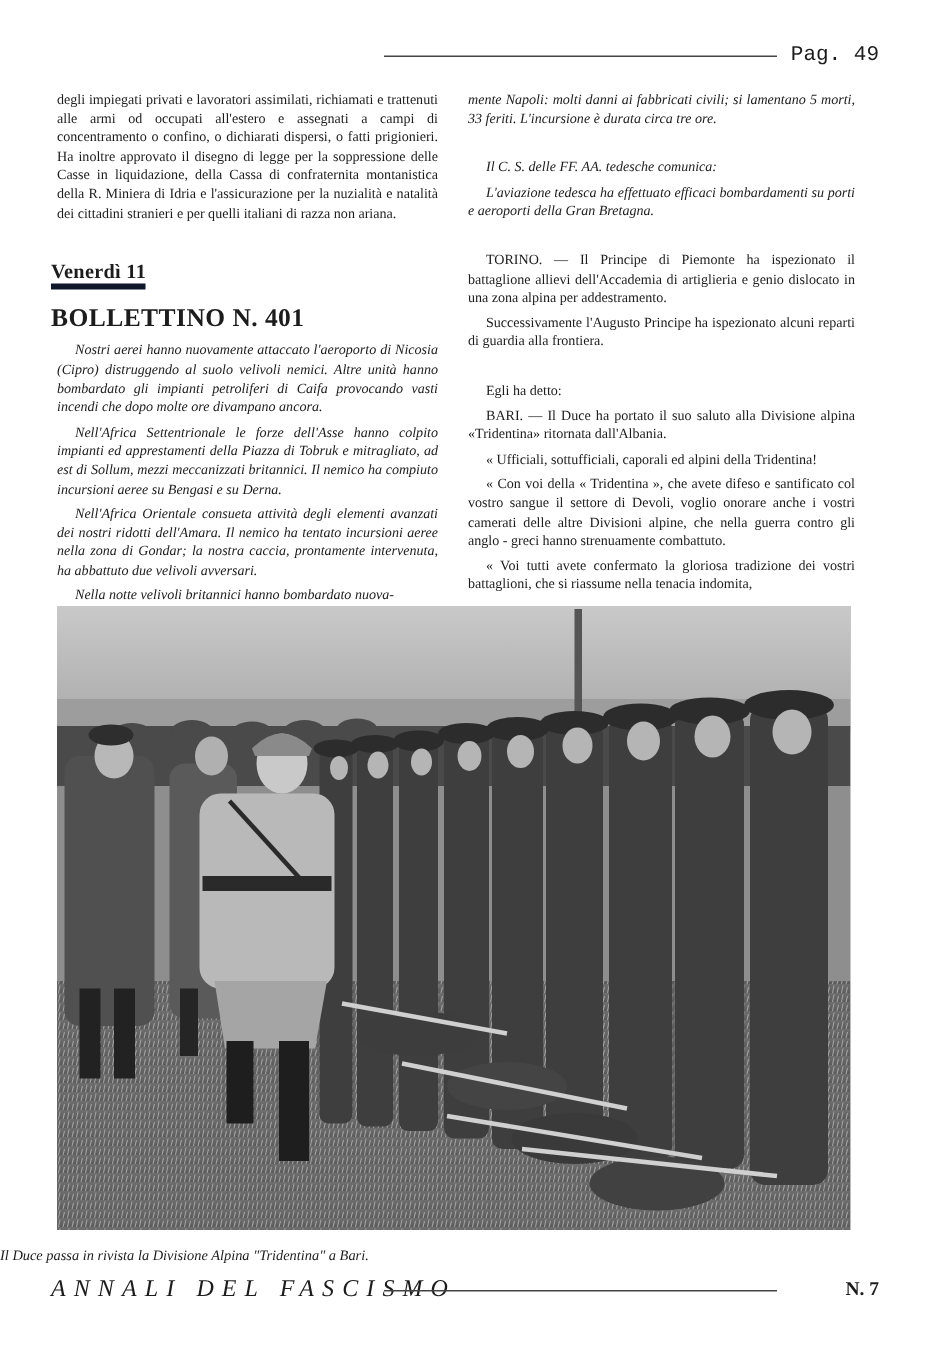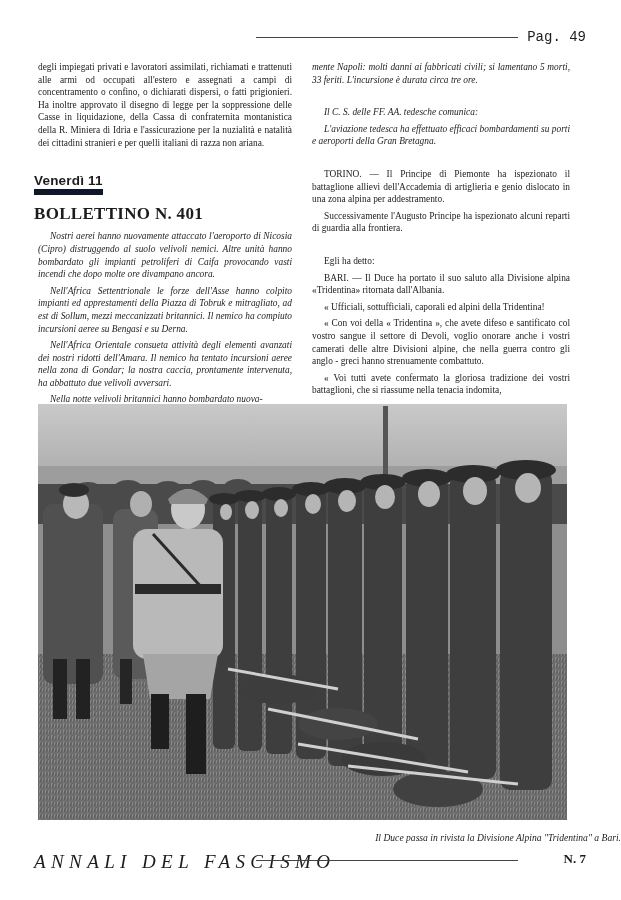--- a/index.html
+++ b/index.html
@@ -13,30 +13,30 @@
   .header .page { position: absolute; right: 0; top: 0; font-family: Liberation Mono, monospace; font-size: 14px; }
 
   .col { position: absolute; font-family: "Liberation Serif", serif; font-size: 9.4px; line-height: 12.6px; text-align: justify; }
   .col p { margin: 4px; }
   .col-left { left: 34px; width: 262px; top: 57px; }
   .col-right { left: 308px; width: 266px; top: 57px; }
   .it { font-style: italic; }
   .indent { text-indent: 12px; }
   .gap { height: 12px; }
 
-  .day-head { font-family: Liberation Sans, sans-serif; font-weight: bold; font-size: 13.5px; display: inline-block; border-bottom: 6px solid #0f172a; padding-bottom: 1px; margin: 0; letter-spacing: 0.2px; }
+  .day-head { font-family: Liberation Serif, serif; font-weight: bold; font-size: 13.5px; display: inline-block; border-bottom: 4px solid #0f172a; padding-bottom: 1px; margin: 0; letter-spacing: 0.2px; }
   .bollettino { font-family: "Liberation Serif", serif; font-weight: bold; font-size: 17px; margin: 13px 0 10px 0; letter-spacing: 0.3px; }
 
   .photo { position: absolute; left: 38px; top: 404px; width: 529px; height: 416px; overflow: hidden; background: #8e8e8e; }
   .photo svg { display: block; }
 
-  .caption { position: absolute; left: 0; width: 621px; top: 832px; text-align: right; font-family: "Liberation Serif", serif; font-style: italic; font-size: 9.6px; }
+  .caption { position: absolute; left: 0; width: 621px; top: 832px; text-align: left; font-family: "Liberation Serif", serif; font-style: italic; font-size: 9.6px; }
 
   .footer { position: absolute; left: 34px; top: 851px; width: 552px; height: 18px; }
-  .footer .title { position: absolute; left: 0; top: 0; font-family: "Liberation Serif", serif; font-style: italic; font-size: 19px; letter-spacing: 5.4px; white-space: nowrap; }
+  .footer .title { position: absolute; left: 0; top: 0; font-family: "Liberation Serif", serif; font-style: italic; font-size: 16px; letter-spacing: 5.4px; white-space: nowrap; }
   .footer .rule { position: absolute; left: 222px; top: 9px; width: 262px; border-top: 1px solid #444; }
   .footer .num { position: absolute; right: 0; top: 0; font-family: "Liberation Serif", serif; font-weight: bold; font-size: 13px; }
 </style>
 </head>
 <body>
 
 <div class="header">
   <span class="rule"></span>
   <span class="page">Pag. 49</span>
 </div>

